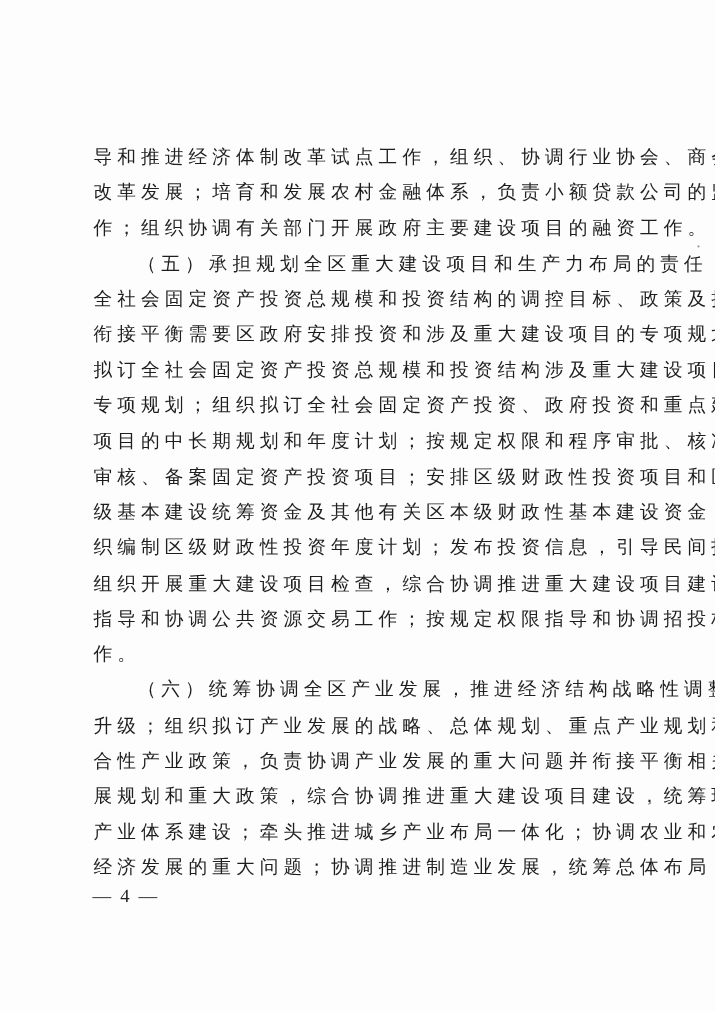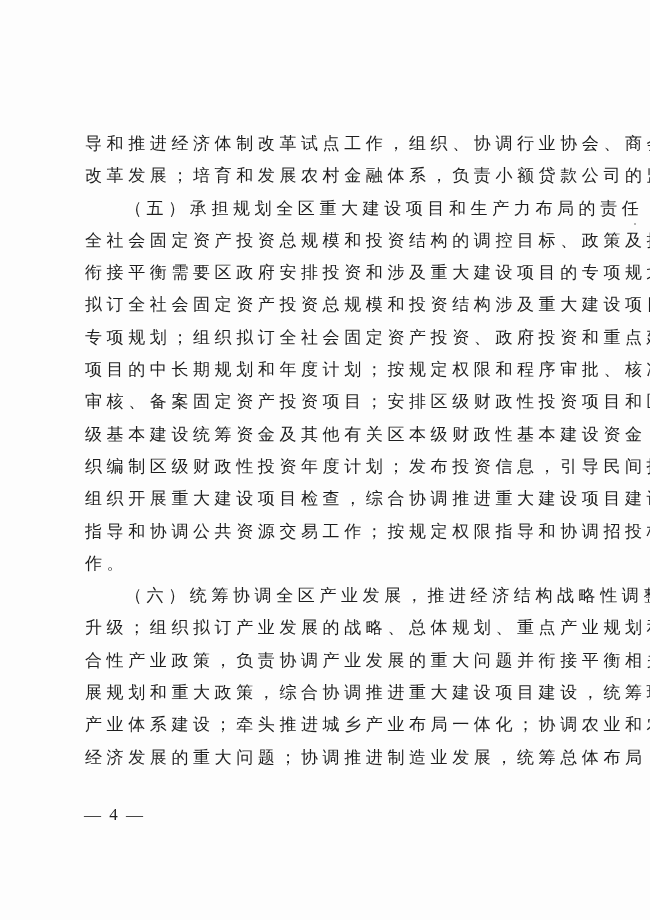--- a/index.html
+++ b/index.html
@@ -55,20 +55,21 @@
       border-radius: 1px;
     }
   </style>
 </head>
 <body>
 
 <div class="page">
   <div class="text-block">
     <div class="line">导和推进经济体制改革试点工作，组织、协调行业协会、商会的</div>
     <div class="line">改革发展；培育和发展农村金融体系，负责小额贷款公司的监管工</div>
+    <div class="line">作；组织协调有关部门开展政府主要建设项目的融资工作。</div>
     <div class="line indent">（五）承担规划全区重大建设项目和生产力布局的责任；拟订</div>
     <div class="line">全社会固定资产投资总规模和投资结构的调控目标、政策及措施；</div>
     <div class="line">衔接平衡需要区政府安排投资和涉及重大建设项目的专项规划；</div>
     <div class="line">拟订全社会固定资产投资总规模和投资结构涉及重大建设项目的</div>
     <div class="line">专项规划；组织拟订全社会固定资产投资、政府投资和重点建设</div>
     <div class="line">项目的中长期规划和年度计划；按规定权限和程序审批、核准、</div>
     <div class="line">审核、备案固定资产投资项目；安排区级财政性投资项目和区本</div>
     <div class="line">级基本建设统筹资金及其他有关区本级财政性基本建设资金，组</div>
     <div class="line">织编制区级财政性投资年度计划；发布投资信息，引导民间投资；</div>
     <div class="line">组织开展重大建设项目检查，综合协调推进重大建设项目建设；</div>

